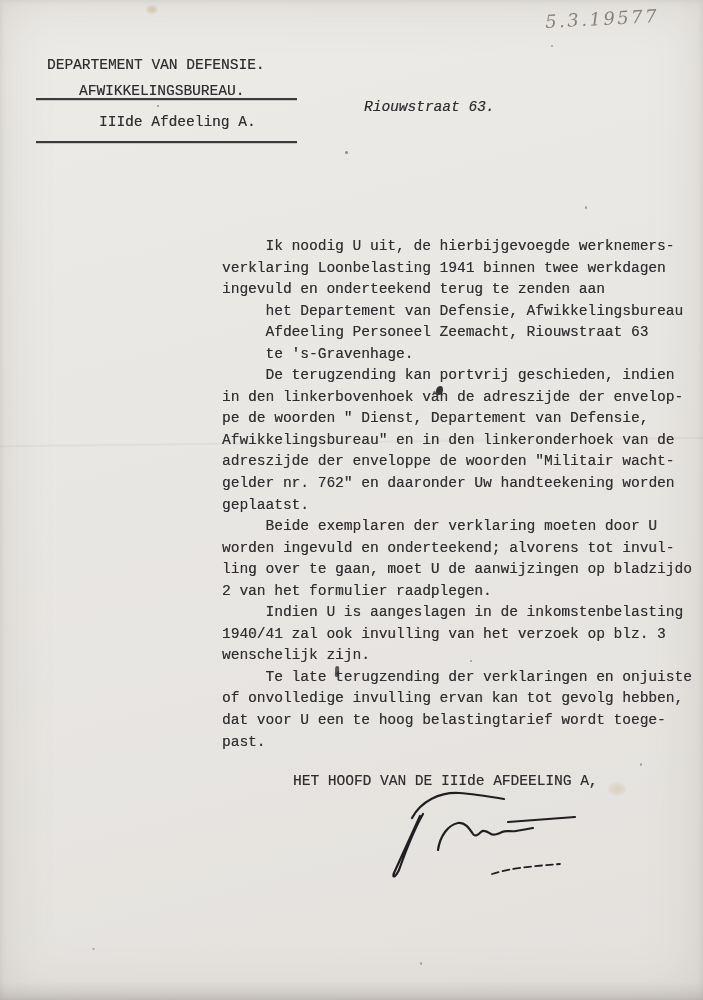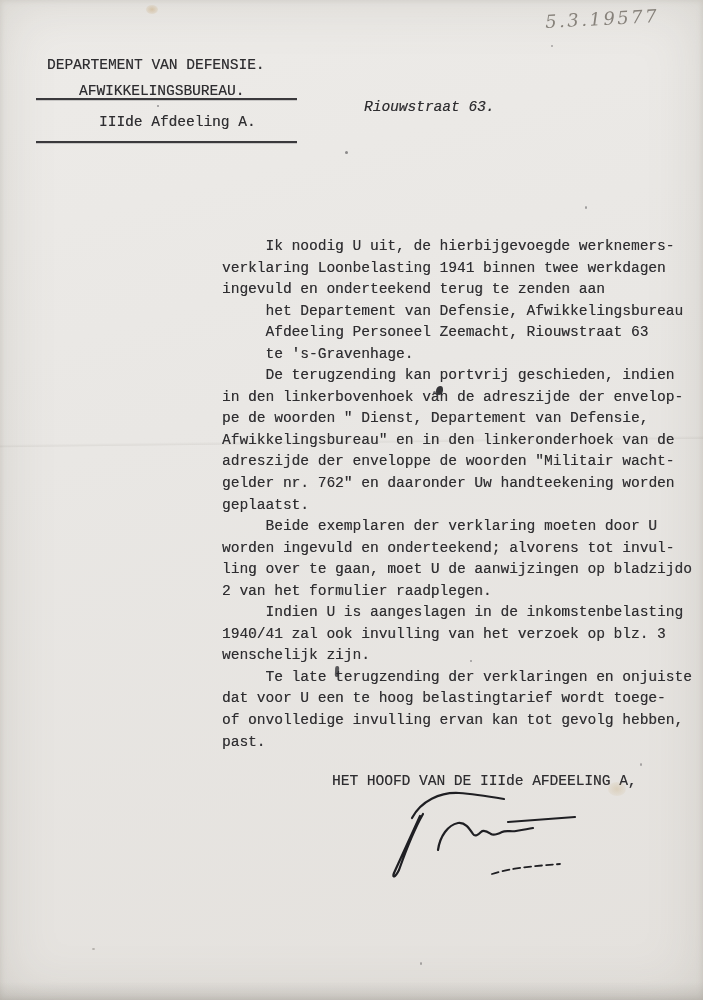--- a/index.html
+++ b/index.html
@@ -88,30 +88,30 @@
       <div class="bline"><span class="u">gelder nr. 762</span><span>" en daaronder Uw handteekening worden</span></div>
       <div class="bline"><span>geplaatst.</span></div>
       <div class="bline"><span>     Beide exemplaren der verklaring moeten door U</span></div>
       <div class="bline"><span>worden ingevuld en onderteekend; alvorens tot invul-</span></div>
       <div class="bline"><span>ling over te gaan, moet U de aanwijzingen op bladzijdo</span></div>
       <div class="bline"><span>2 van het formulier raadplegen.</span></div>
       <div class="bline"><span>     Indien U is aangeslagen in de inkomstenbelasting</span></div>
       <div class="bline"><span>1940/41 zal ook invulling van het verzoek op blz. 3</span></div>
       <div class="bline"><span>wenschelijk zijn.</span></div>
       <div class="bline"><span>     Te late terugzending der verklaringen en onjuiste</span></div>
+      <div class="bline"><span>of onvolledige invulling ervan kan tot gevolg hebben,</span></div>
       <div class="bline"><span>dat voor U een te hoog belastingtarief wordt toege-</span></div>
-      <div class="bline"><span>of onvolledige invulling ervan kan tot gevolg hebben,</span></div>
       <div class="bline"><span>past.</span></div>
     </div>
 
   <div class="ink-blot"></div>
   <div class="strike-mark"></div>
   <div class="speck" style="left:419px; top:101px; width:2px; height:2px; background:#55545a;"></div>
 
-  <div class="t" style="left:293px; top:774px;margin-left:39px;">HET HOOFD VAN DE IIIde AFDEELING A,</div>
+  <div class="t" style="left:293px; top:774px;">HET HOOFD VAN DE IIIde AFDEELING A,</div>
 
   <svg class="sig" width="242" height="102" viewBox="0 0 242 102">
     <g fill="none" stroke="#1f1f23" stroke-width="2.2" stroke-linecap="round" stroke-linejoin="round">
       <path d="M52,28 C43,48 30,76 26,85 C24,90 27,90 31,82 C37,65 47,40 55,26"></path>
       <path d="M44,30 C53,13 72,4 91,5 C106,6 124,9 136,11"></path>
       <path d="M70,62 C72,48 80,37 90,35 C97,34 101,40 105,46 C107,49 110,47 113,44 C116,41 120,44 123,46 C126,48 130,46 134,44 C138,42 143,44 148,43 C154,42 160,41 165,40"></path>
       <path d="M140,34 L207,29"></path>
       <path d="M124,86 C136,82 152,79 192,76" stroke-dasharray="7 4" stroke-width="1.8"></path>
     </g>
   </svg>

